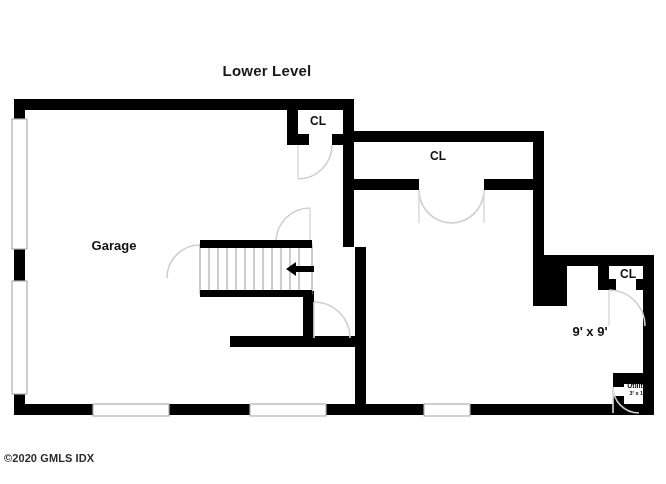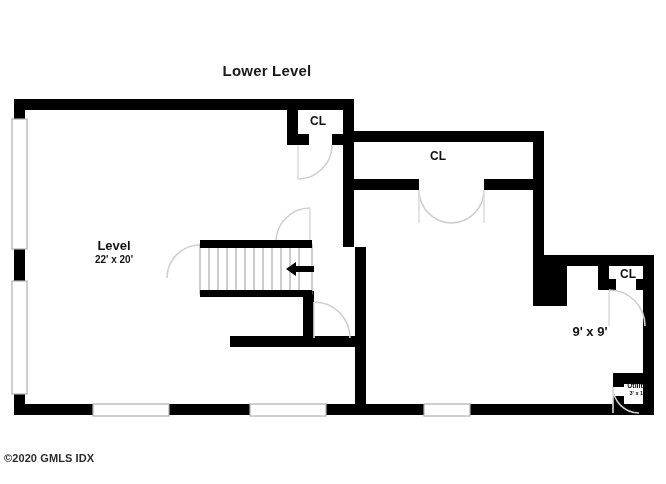--- a/index.html
+++ b/index.html
@@ -216,22 +216,21 @@
 
       <g fill="#000000">
         <rect x="292" y="266" width="22" height="6"></rect>
         <polygon points="286,269 296,262 296,276"></polygon>
       </g>
     </g>
 
   </svg>
 
   <div class="room-label lbl-garage">
-    <span class="rl-name">Level</span>
-    <span class="rl-dims">22' x 20'</span>
+    <span class="rl-name">Garage</span>
   </div>
 
 
   <div class="room-label lbl-storage">
     <span class="rl-dims">9' x 9'</span>
   </div>
 
   <div class="room-label lbl-utility">
     <span class="rl-name">Utility</span>
     <span class="rl-dims">3' x 1'</span>

